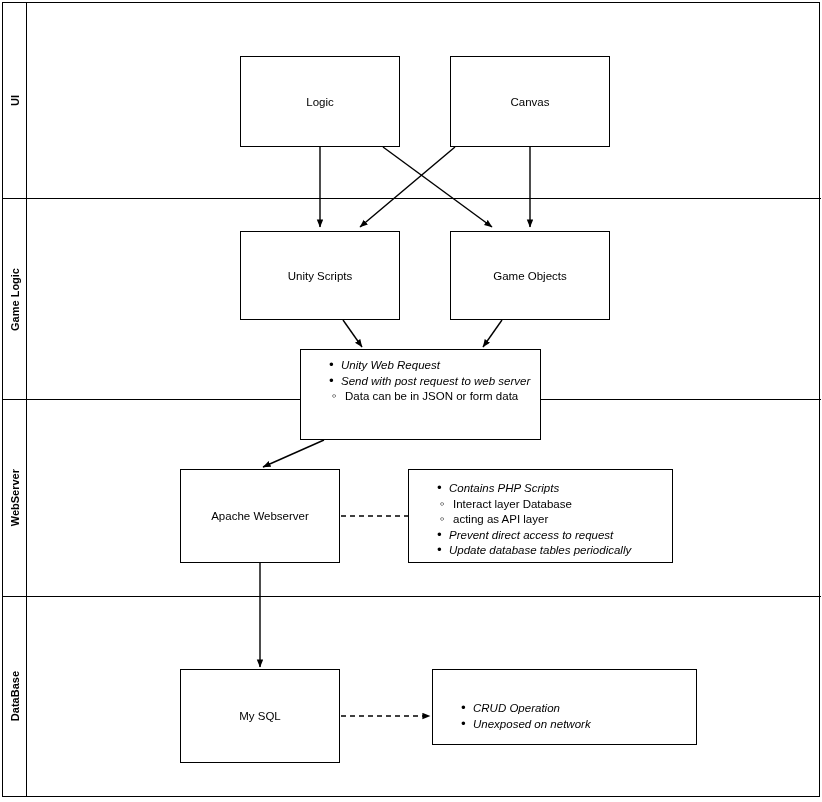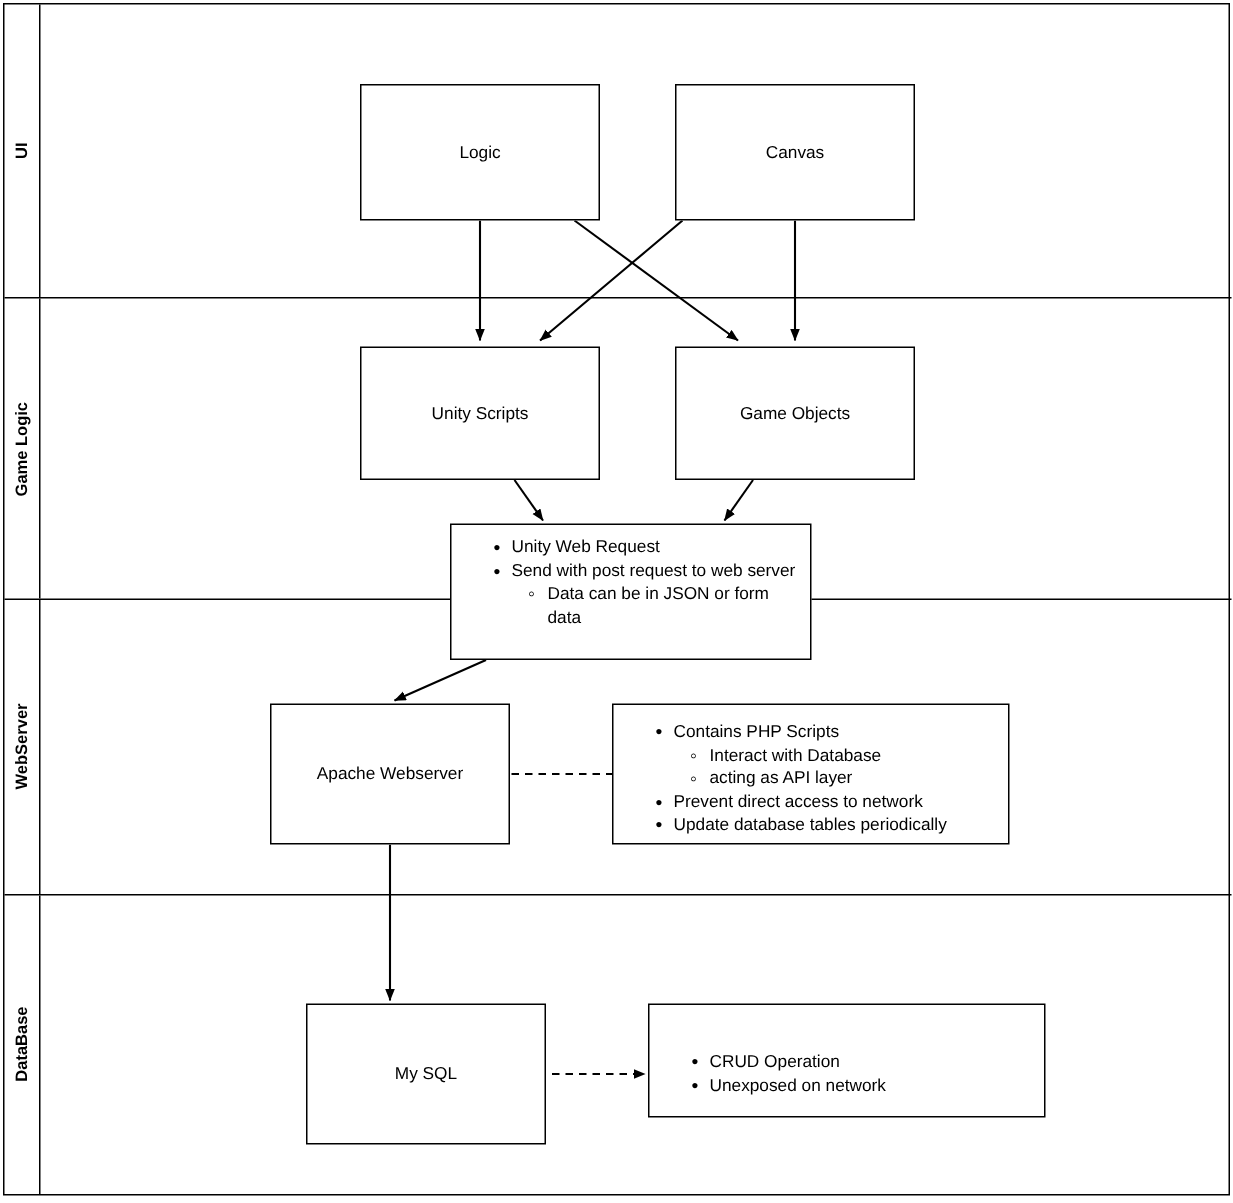--- a/index.html
+++ b/index.html
@@ -65,20 +65,21 @@
   }
   .node.text-node{
     display:block;
     padding:8px 6px 6px 6px;
     text-align:left;
   }
   .blist{
     margin:0;
     padding:0 0 0 34px;
     list-style:none;
+    font-style:italic;
   }
   .blist li{
     position:relative;
     font-size:11.5px;
     line-height:15.5px;
     color:#000000;
   }
   .blist li.l1::before{
     content:"•";
     position:absolute;
@@ -89,21 +90,20 @@
   .sublist{
     margin:0;
     padding:0 0 0 38px;
     list-style:none;
   }
   .sublist li{
     position:relative;
     font-size:11.5px;
     line-height:15.5px;
     color:#000000;
-    margin-left:20px;
   }
   .sublist li::before{
     content:"◦";
     position:absolute;
     left:-13px;
     top:-1px;
     font-size:13px;
   }
 
   
@@ -204,30 +204,30 @@
 
   <div class="node" style="left:180px;top:469px;width:160px;height:94px;">
     <span>Apache Webserver</span>
   </div>
 
   <div class="node text-node" style="left:408px;top:469px;width:265px;height:94px;padding-top:11px;">
     <ul class="blist">
       <li class="l1">Contains PHP Scripts</li>
     </ul>
     <ul class="sublist">
-      <li>Interact with Database</li>
+      <li>Interact layer Database</li>
       <li>acting as API layer</li>
     </ul>
     <ul class="blist">
-      <li class="l1">Prevent direct access to network</li>
+      <li class="l1">Prevent direct access to request</li>
       <li class="l1">Update database tables periodically</li>
     </ul>
   </div>
 
-  <div class="node" style="left:180px;top:669px;width:160px;height:94px;margin-left:24px;">
+  <div class="node" style="left:180px;top:669px;width:160px;height:94px;">
     <span>My SQL</span>
   </div>
 
   <div class="node text-node" style="left:432px;top:669px;width:265px;height:76px;padding-top:31px;">
     <ul class="blist">
       <li class="l1">CRUD Operation</li>
       <li class="l1">Unexposed on network</li>
     </ul>
   </div>
 

